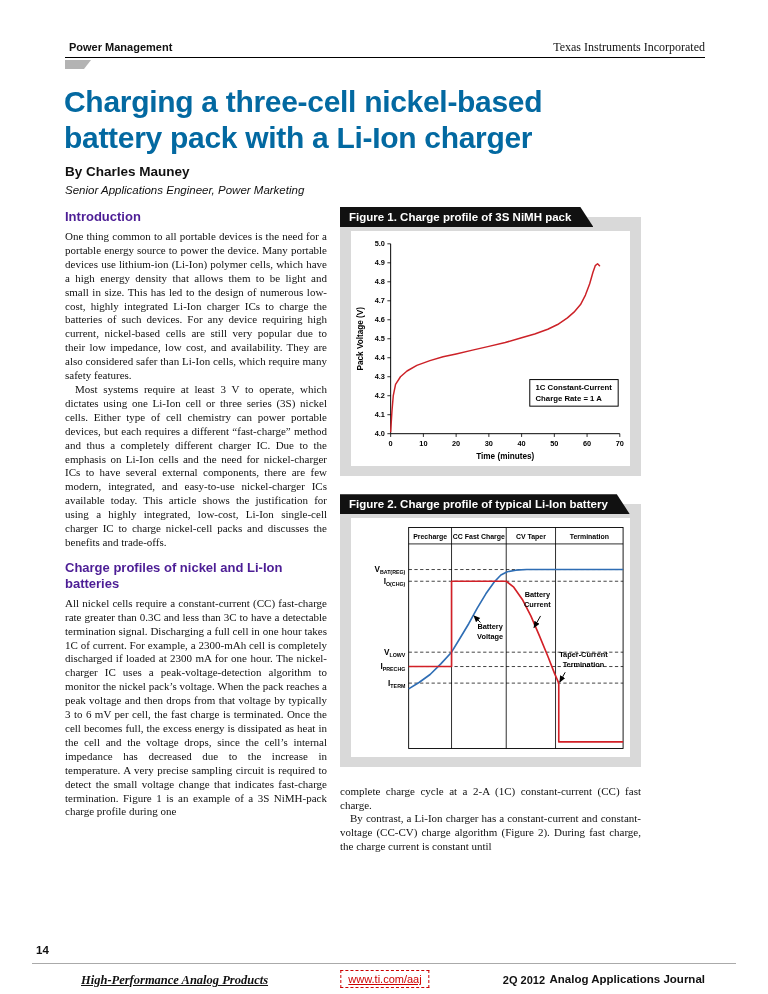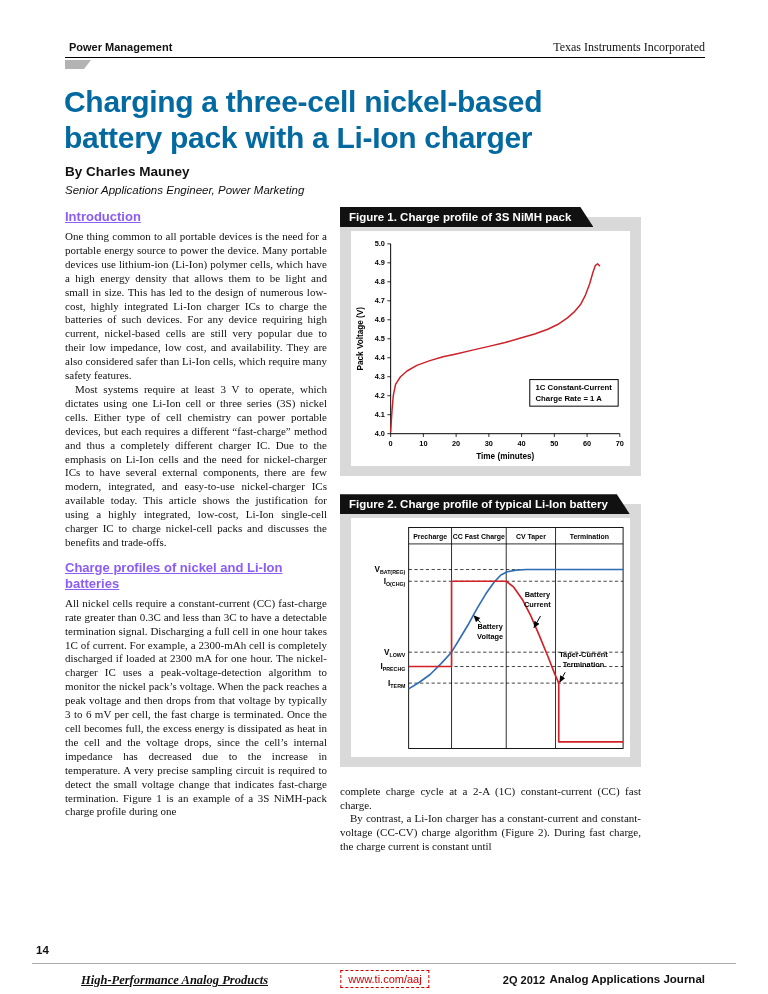--- a/index.html
+++ b/index.html
@@ -14,21 +14,21 @@
   .hdr-tab{position:absolute;left:65px;top:60px;width:26px;height:9px;background:#b3b3b3;
            clip-path:polygon(0 0,100% 0,calc(100% - 7px) 100%,0 100%);}
 
   .title{position:absolute;left:64px;top:84px;font:bold 30px/36px "Liberation Sans",sans-serif;color:#0369a1;letter-spacing:-0.3px;}
   .byline{position:absolute;left:65px;top:164px;font:bold 13.5px "Liberation Sans",sans-serif;}
   .byrole{position:absolute;left:65px;top:184px;font:italic 11.5px "Liberation Sans",sans-serif;}
 
   .columns{position:absolute;left:65px;top:207px;width:640px;display:flex;gap:13px;}
   .col-left{width:262px;}
   .col-right{width:301px;}
-  h2{font:bold 13px/16px "Liberation Sans",sans-serif;margin:10px 0 5px;color:#8b5cf6;text-decoration:underline;}
+  h2{font:bold 13px/16px "Liberation Sans",sans-serif;margin:10px 0 5px;color:#4c1d95;}
   h2.first{margin-top:2px;}
   p{font:11px/13.9px "Liberation Serif",serif;text-align:justify;}
   p.indent{text-indent:10px;}
   .col-right p.cont{margin-top:14px;}
 
   .figure{margin-bottom:18px;}
   .fig-bar{position:relative;z-index:2;display:inline-block;background:#111;color:#fff;height:20px;
            font:bold 11.5px/20px "Liberation Sans",sans-serif;padding:0 22px 0 9px;
            clip-path:polygon(0 0,calc(100% - 13px) 0,100% 100%,0 100%);}
   .fig-panel{margin-top:-10px;background:#d9d9d9;padding:14px 11px 10px;}
@@ -42,21 +42,21 @@
   .ph{font:bold 8.5px "Liberation Sans",sans-serif;fill:#000;}
   .lvl{font:bold 10px "Liberation Sans",sans-serif;fill:#000;}
   .sub{font:bold 6.5px "Liberation Sans",sans-serif;fill:#000;}
   .ann2{font:bold 9px "Liberation Sans",sans-serif;fill:#000;}
 
   .pagenum{position:absolute;left:36px;top:944px;font:bold 11.5px "Liberation Sans",sans-serif;}
   .footer-rule{position:absolute;left:32px;right:32px;top:963px;border-top:1px solid #aaa;}
   .footer{position:absolute;left:65px;right:63px;top:969px;height:22px;}
   .f-left{position:absolute;left:16px;top:4px;font:bold italic 12.5px "Liberation Serif",serif;text-decoration:underline;}
   .f-link{position:absolute;left:50%;transform:translateX(-50%);top:1px;border:1px dashed #cc0000;color:#cc0000;
-          font:11px "Liberation Sans",sans-serif;padding:2px 7px;cursor:pointer;}
+          font:11px "Liberation Sans",sans-serif;padding:2px 7px;cursor:pointer;text-decoration:underline;}
   .f-issue{position:absolute;right:160px;top:5px;font:bold 11px "Liberation Sans",sans-serif;}
   .f-right{position:absolute;right:0;top:4px;font:bold 11.5px "Liberation Sans",sans-serif;}
 </style>
 </head>
 <body>
 
 <div class="page">
 
   <div class="header">
     <span class="hdr-left">Power Management</span>

